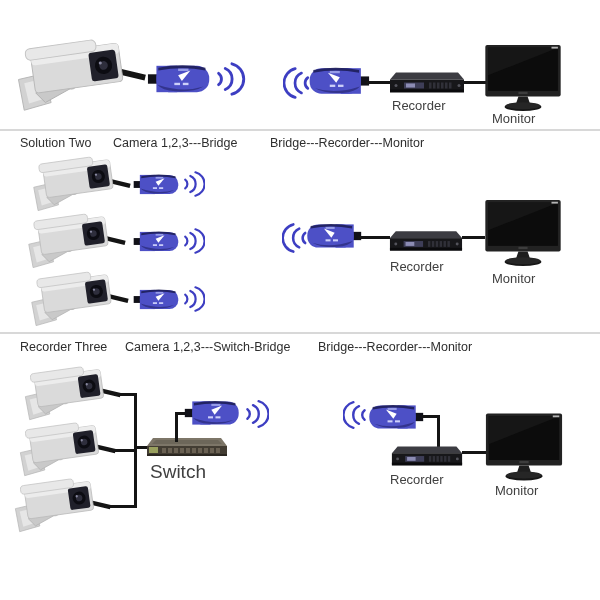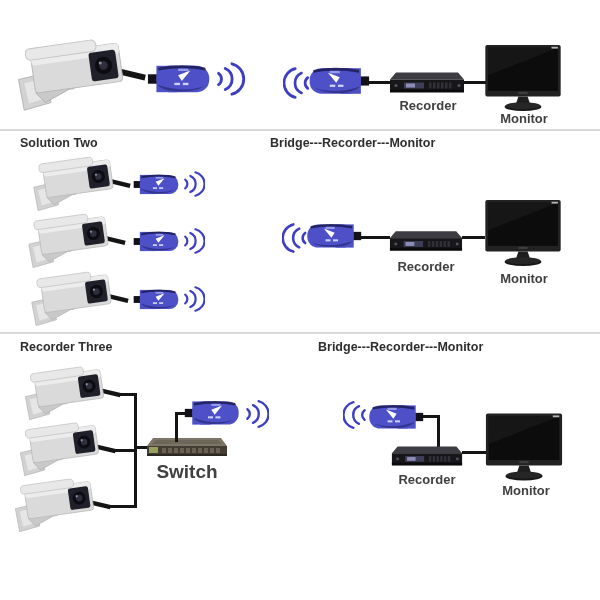--- a/index.html
+++ b/index.html
@@ -5,25 +5,25 @@
   html,body{margin:0;padding:0;background:#fff;}
   .stage{
     position:relative;width:600px;height:600px;background:var(--background,#fff);
     font-family:"Liberation Sans",sans-serif;overflow:hidden;
   }
   .icon{position:absolute;display:block;}
   .flip{transform:scaleX(-1);}
   .cable{position:absolute;background:#141414;}
   .divider{position:absolute;left:0;width:600px;height:2px;background:var(--divider,#d8d8d8);}
   .heading{
-    position:absolute;font-size:12.5px;font-weight:bold;white-space:nowrap;
+    position:absolute;font-size:12.5px;font-weight:normal;white-space:nowrap;
     color:var(--heading-text,#2e2e2e);letter-spacing:0px;
   }
   .lbl{
-    position:absolute;font-size:13px;font-weight:700;text-align:center;
+    position:absolute;font-size:13px;font-weight:400;text-align:left;
     color:var(--label-text,#404040);white-space:nowrap;
   }
 </style>
 </head>
 <body>
 
 <svg width="0" height="0" style="position:absolute" aria-hidden="true">
   <defs>
     <symbol id="sym-camera" viewBox="0 0 140 100">
       <polygon points="8,62 34,56 42,86 14,94" fill="#d2d2d2" stroke="#b5b5b5" stroke-width="1"></polygon>
@@ -138,20 +138,21 @@
   <div class="lbl" style="left:392px;top:98px;width:72px">Recorder</div>
   <div class="cable" style="left:464px;top:81px;width:22px;height:3px"></div>
   <svg class="icon" style="left:483px;top:44px;width:80px;height:68px">
       <use href="#sym-monitor"></use>
     </svg>
   <div class="lbl" style="left:492px;top:111px;width:64px">Monitor</div>
 
   <div class="divider" style="top:129px"></div>
 
   <div class="heading" style="left:20px;top:136px">Solution Two</div>
+  <div class="heading" style="left:113px;top:136px">Camera 1,2,3---Bridge</div>
   <div class="heading" style="left:270px;top:136px">Bridge---Recorder---Monitor</div>
 
   <svg class="icon" style="left:26px;top:142px;width:106px;height:73px">
       <use href="#sym-camera"></use>
     </svg>
   <svg class="icon" style="left:133px;top:172px;width:48px;height:25px">
       <use href="#sym-bridge"></use>
     </svg>
   <svg class="icon" style="left:183px;top:169px;width:22px;height:30px">
       <use href="#sym-waves"></use>
@@ -190,20 +191,21 @@
   <div class="lbl" style="left:390px;top:259px;width:72px">Recorder</div>
   <div class="cable" style="left:462px;top:236px;width:23px;height:3px"></div>
   <svg class="icon" style="left:483px;top:199px;width:80px;height:68px">
       <use href="#sym-monitor"></use>
     </svg>
   <div class="lbl" style="left:492px;top:271px;width:64px">Monitor</div>
 
   <div class="divider" style="top:332px"></div>
 
   <div class="heading" style="left:20px;top:340px">Recorder Three</div>
+  <div class="heading" style="left:125px;top:340px">Camera 1,2,3---Switch-Bridge</div>
   <div class="heading" style="left:318px;top:340px">Bridge---Recorder---Monitor</div>
 
   <svg class="icon" style="left:18px;top:352px;width:104px;height:72px">
       <use href="#sym-camera"></use>
     </svg>
   <svg class="icon" style="left:13px;top:408px;width:104px;height:72px">
       <use href="#sym-camera"></use>
     </svg>
   <svg class="icon" style="left:8px;top:464px;width:104px;height:72px">
       <use href="#sym-camera"></use>

